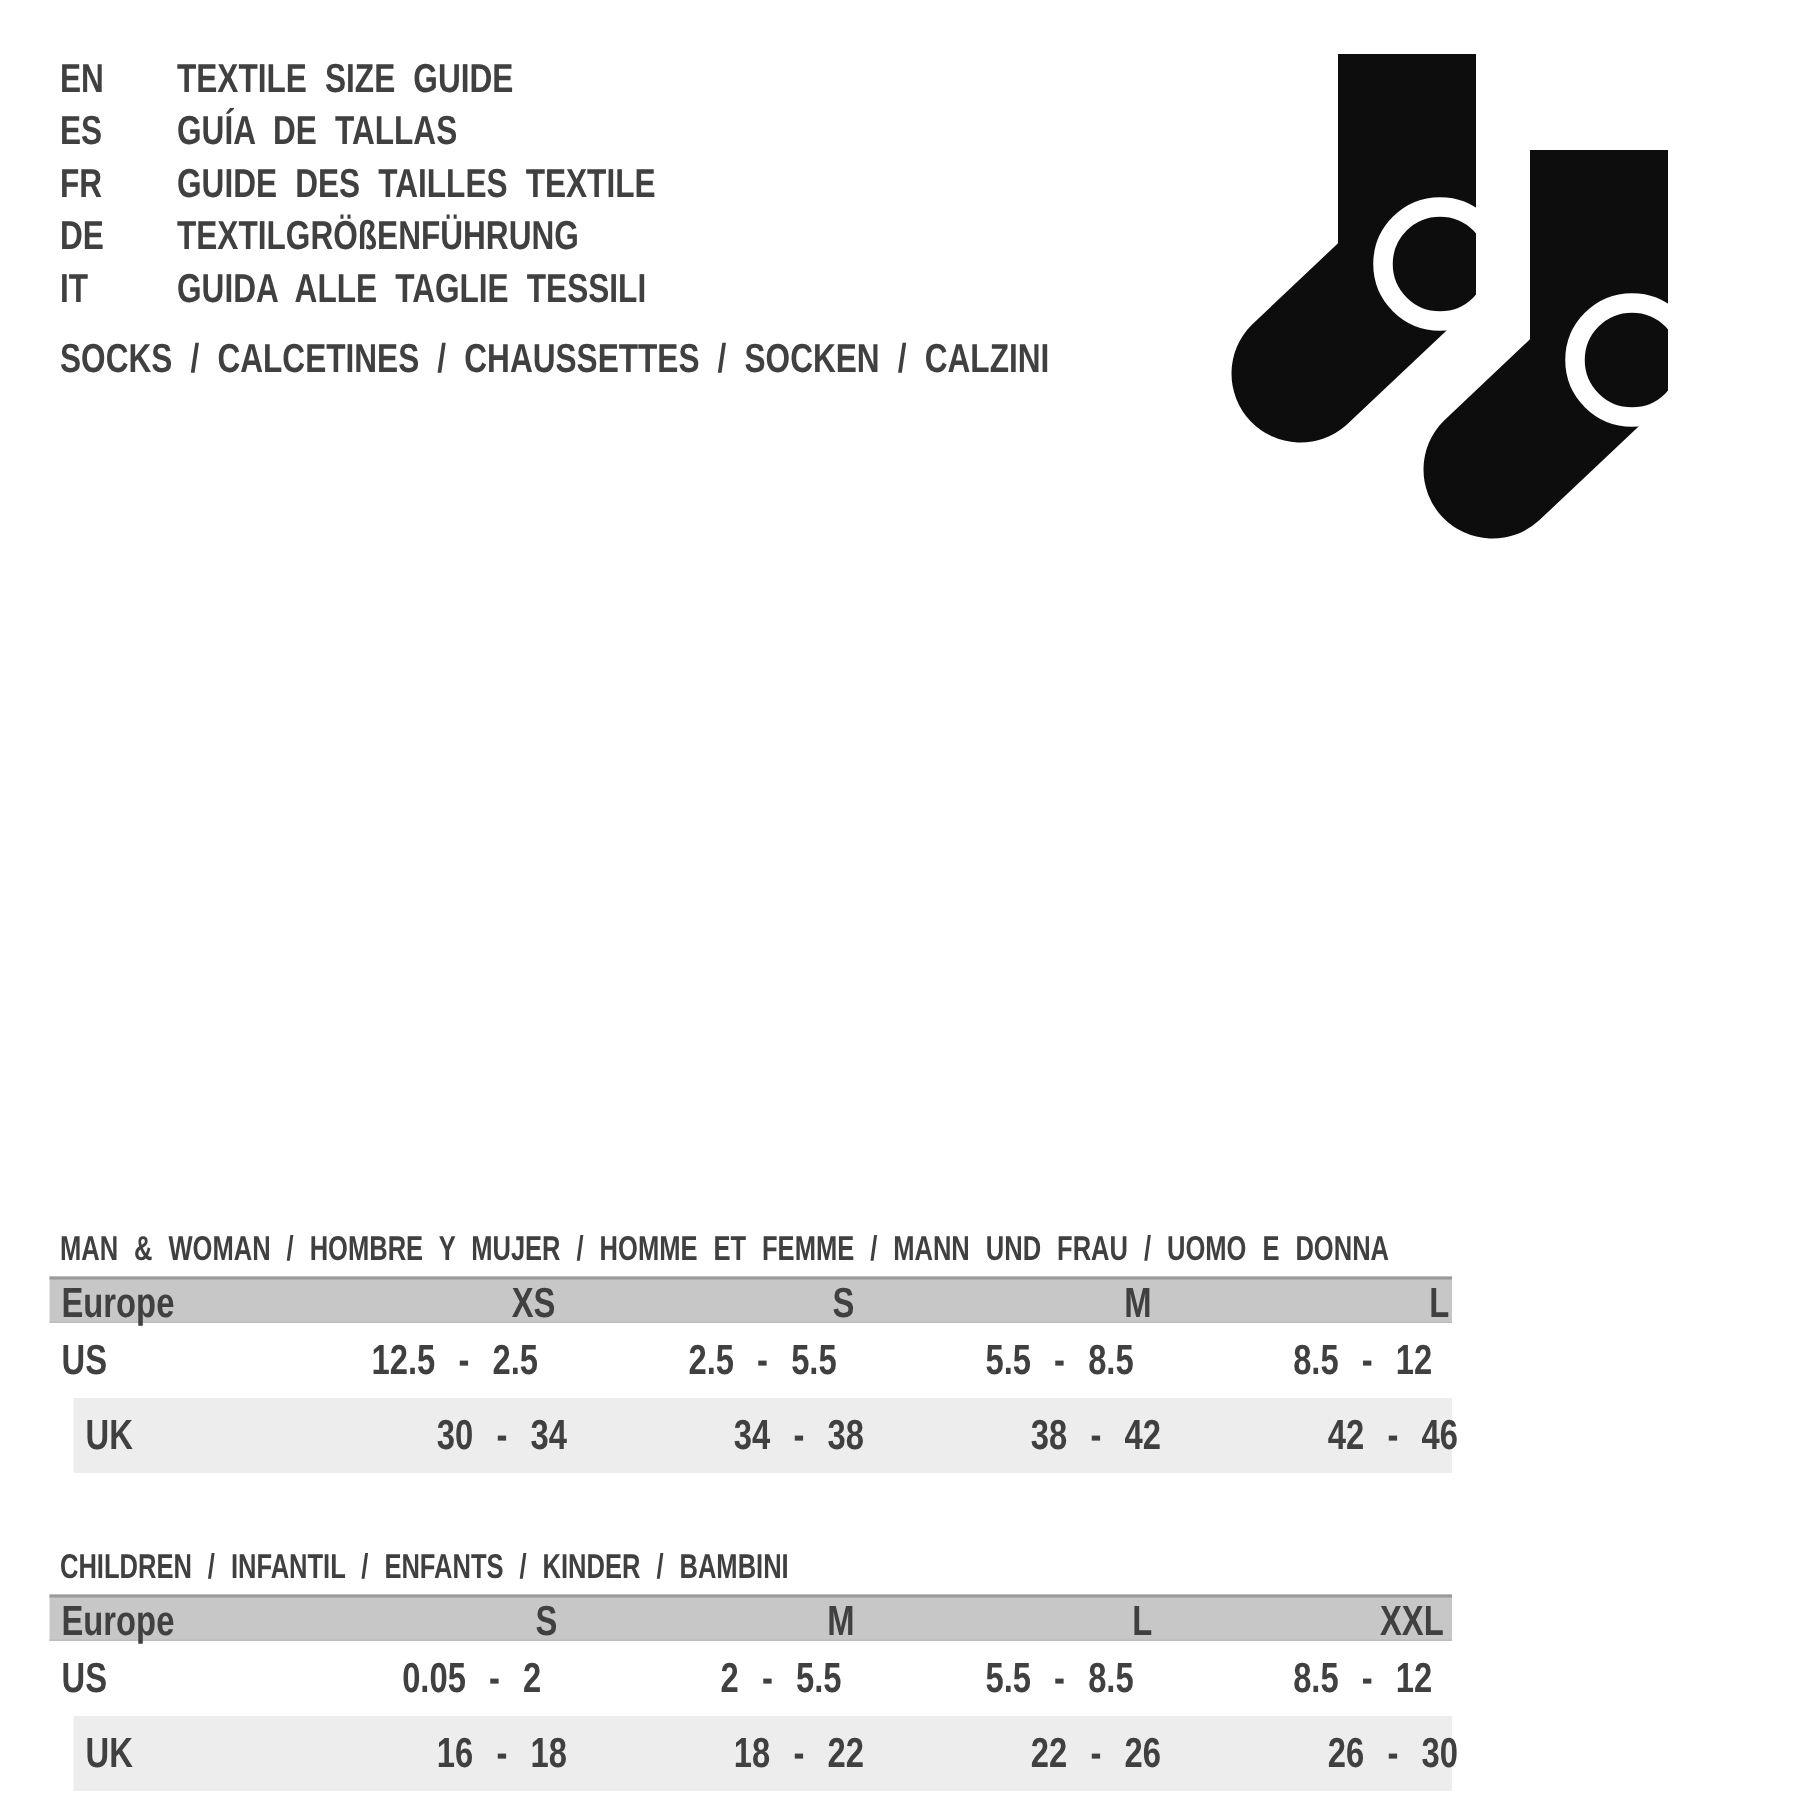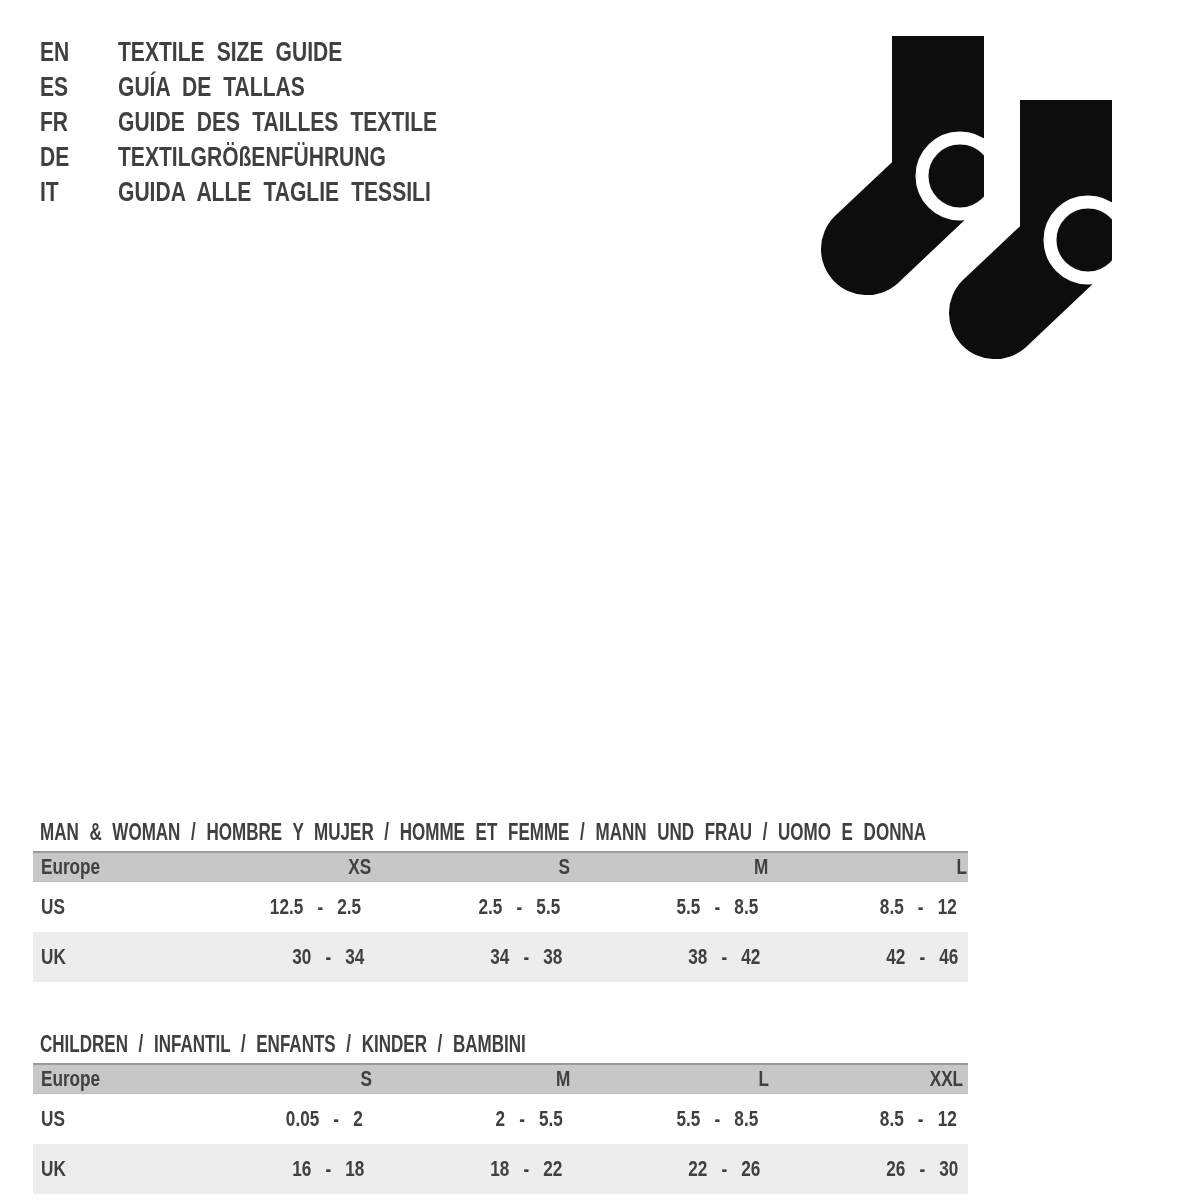--- a/index.html
+++ b/index.html
@@ -26,24 +26,24 @@
   .socks{position:absolute;left:0;top:0;width:1200px;height:400px;pointer-events:none;}
   .sock{position:absolute;width:170px;height:260px;}
   .sock1{left:820px;top:36px;}
   .sock2{left:948px;top:100px;}
 
   
   .size-table{position:absolute;left:33px;width:935px;}
   .tbl-title{position:absolute;left:7px;top:0;margin:0;font-size:23px;line-height:28px;font-weight:700;}
   .tbl-title .cond{transform:scaleX(0.74);}
   .tbl{position:absolute;left:0;top:33px;width:935px;}
-  .tr{display:grid;grid-template-columns:143px 198px 198px 198px 198px;align-items:center;font-size:22px;}
+  .tr{display:grid;grid-template-columns:143px 198px 198px 198px 198px;align-items:center;font-size:28px;}
   .tr.head{height:31px;background:#c7c7c7;border-top:2px solid #9a9a9a;border-bottom:1px solid #bcbcbc;box-sizing:border-box;}
   .tr.row{height:50px;}
-  .tr.alt{background:#ededed;}
+  .tr.alt{background:#ededed;margin-left:16px;}
   .td{text-align:right;word-spacing:12px;}
   .td.lab{text-align:left;padding-left:8px;word-spacing:normal;}
   .t-adult{top:818px;}
   .t-child{top:1030px;}
 </style>
 </head>
 <body>
 
 <div class="canvas">
 
@@ -63,20 +63,23 @@
     <div class="lang-row">
       <span class="lang-code"><span class="cond">DE</span></span>
       <span class="lang-title"><span class="cond heading">TEXTILGRÖßENFÜHRUNG</span></span>
     </div>
     <div class="lang-row">
       <span class="lang-code"><span class="cond">IT</span></span>
       <span class="lang-title"><span class="cond heading">GUIDA ALLE TAGLIE TESSILI</span></span>
     </div>
   </div>
 
+  <div class="category">
+    <span class="cond heading">SOCKS / CALCETINES / CHAUSSETTES / SOCKEN / CALZINI</span>
+  </div>
 
   <div class="socks">
     <svg class="sock sock1" viewBox="0 0 170 260" aria-hidden="true">
       <path d="M72 0 H164 V165.8 L77.6 247.4 A46 46 0 0 1 14.4 180.6 L72 126.2 Z" fill="#0d0d0d"></path>
       <circle cx="140" cy="140" r="38" fill="none" stroke="#ffffff" stroke-width="13"></circle>
     </svg>
     <svg class="sock sock2" viewBox="0 0 170 260" aria-hidden="true">
       <path d="M72 0 H164 V165.8 L77.6 247.4 A46 46 0 0 1 14.4 180.6 L72 126.2 Z" fill="#0d0d0d"></path>
       <circle cx="140" cy="140" r="38" fill="none" stroke="#ffffff" stroke-width="13"></circle>
     </svg>

